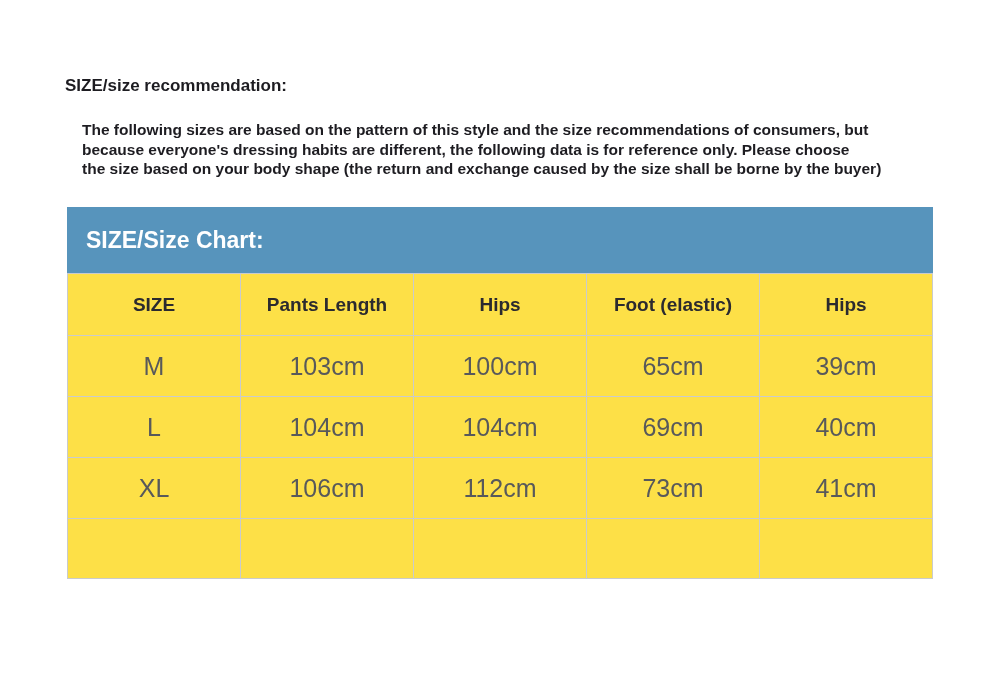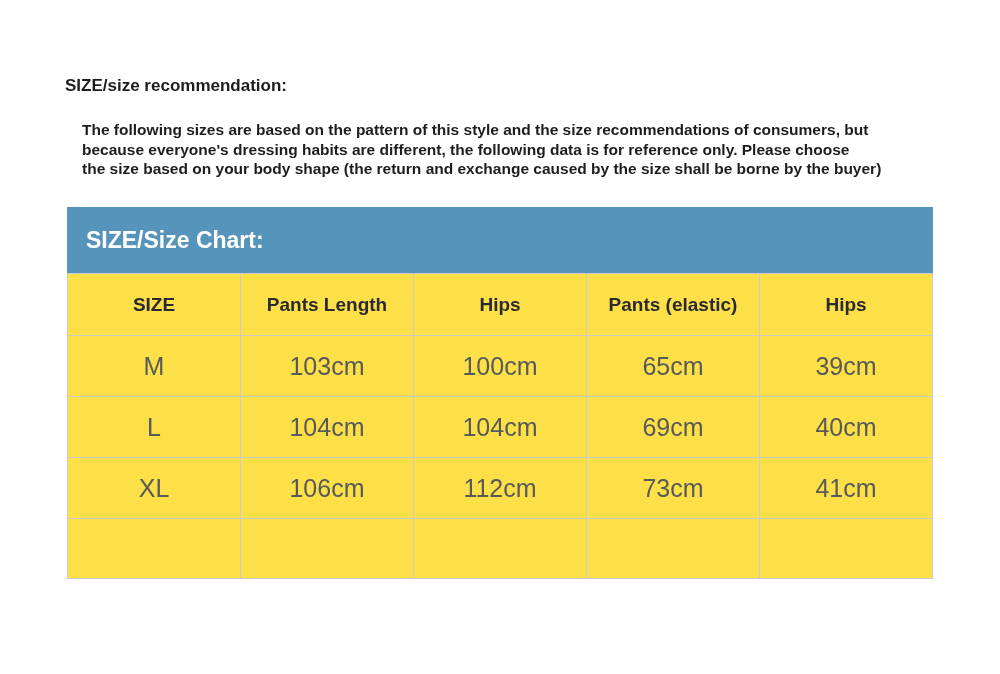--- a/index.html
+++ b/index.html
@@ -101,21 +101,21 @@
 <div class="size-chart">
   <div class="chart-header">
     <span class="chart-header-title">SIZE/Size Chart:</span>
   </div>
   <table class="size-table">
     <thead>
       <tr>
         <th>SIZE</th>
         <th>Pants Length</th>
         <th>Hips</th>
-        <th>Pants (elastic)</th>
+        <th>Foot (elastic)</th>
         <th>Hips</th>
       </tr>
     </thead>
     <tbody>
       <tr>
         <td>M</td>
         <td>103cm</td>
         <td>100cm</td>
         <td>65cm</td>
         <td>39cm</td>

